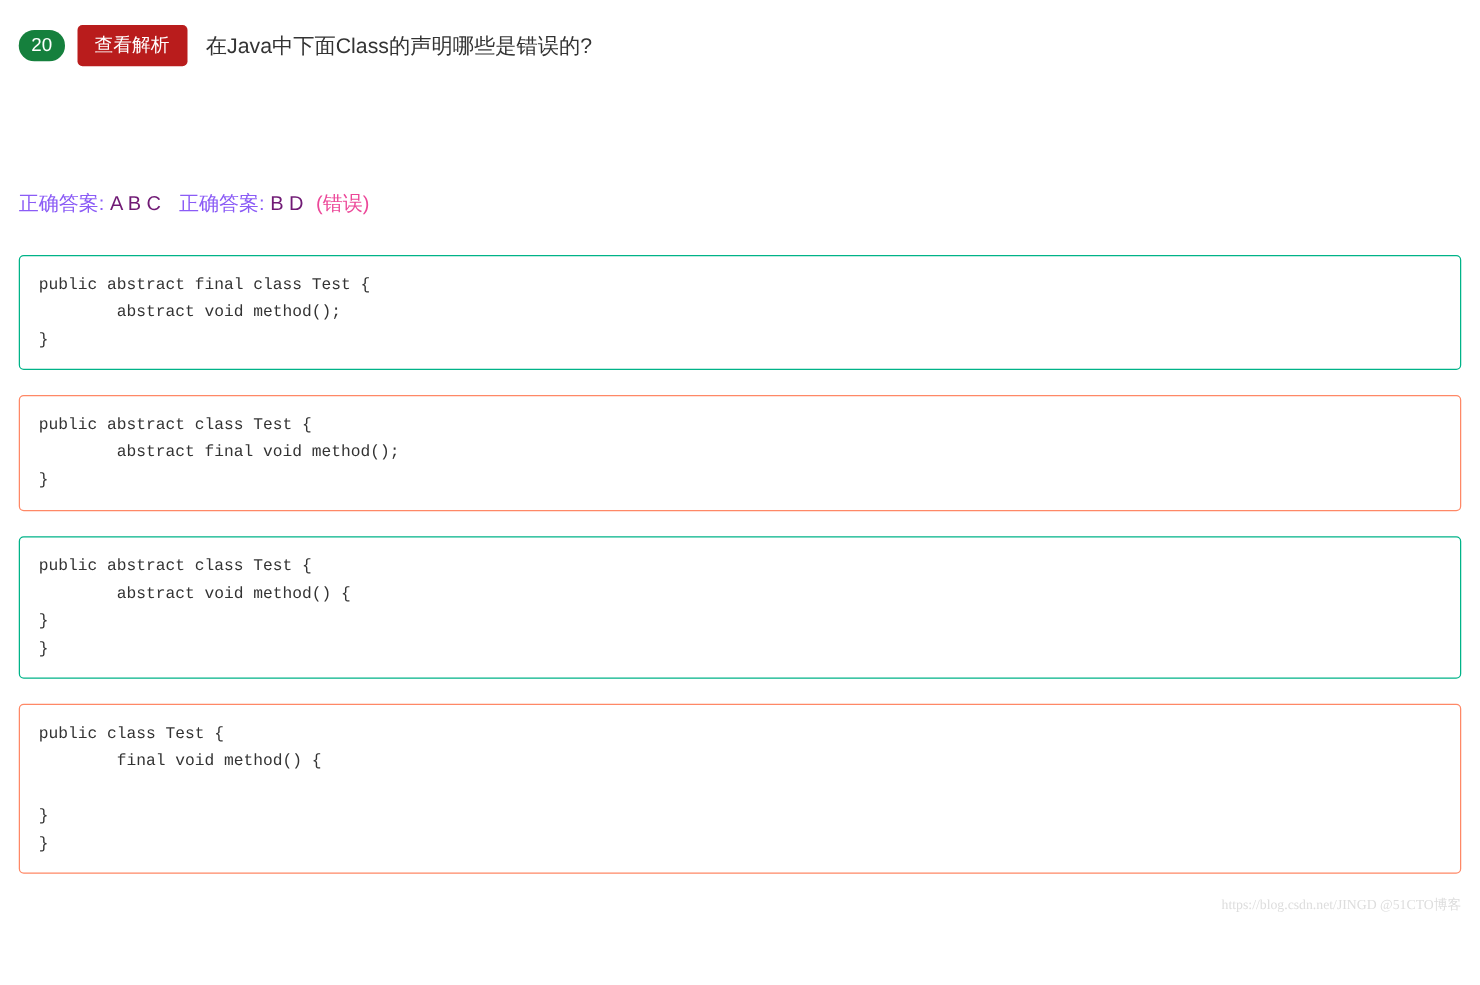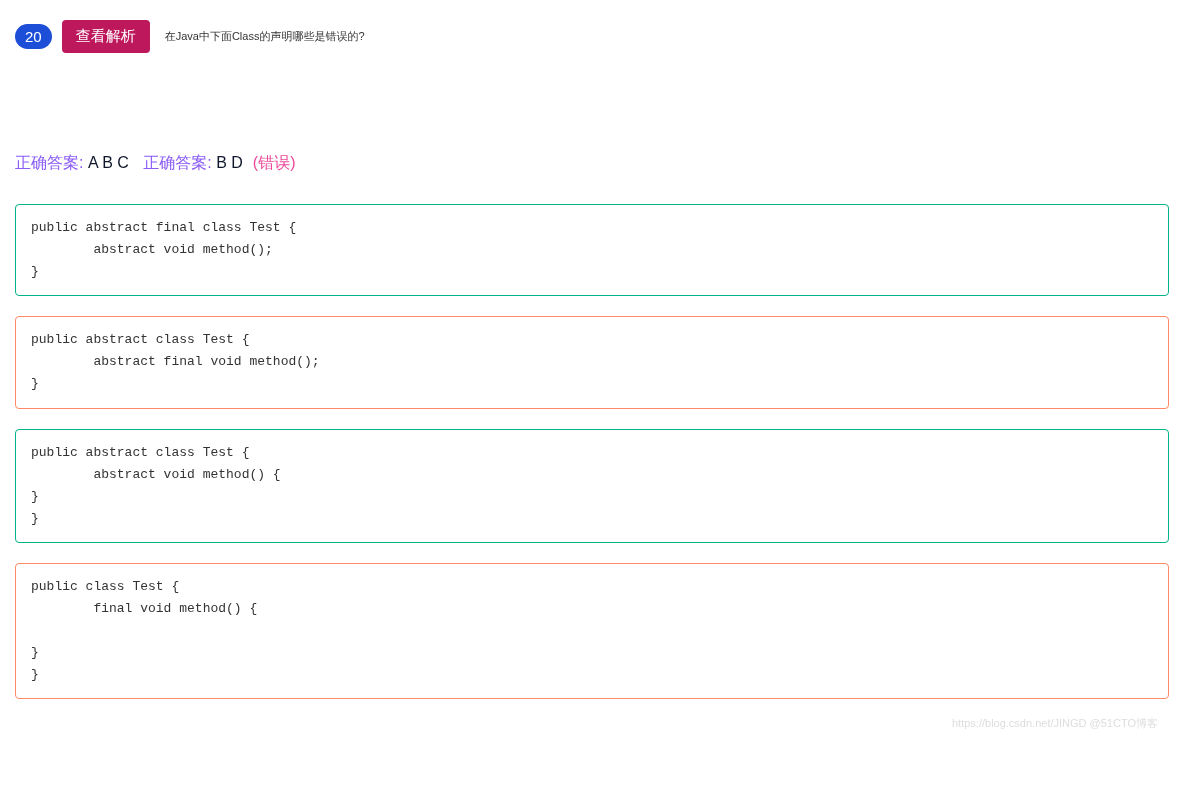--- a/index.html
+++ b/index.html
@@ -14,52 +14,52 @@
       width: 1184px;
       position: relative;
     }
     .header {
       display: flex;
       align-items: center;
       gap: 10px;
       margin-bottom: 100px;
     }
     .question-number {
-      background: #1d4ed8;
+      background: #15803d;
       color: #fff;
       border-radius: 50px;
       padding: 4px 10px;
       font-size: 15px;
       font-weight: 500;
     }
     .view-analysis {
-      background: #be185d;
+      background: #b91c1c;
       color: #fff;
       border: none;
       border-radius: 4px;
       padding: 7px 14px;
       font-size: 15px;
       cursor: pointer;
       font-family: inherit;
     }
     .question-title {
-      font-size: 11px;
+      font-size: 17px;
       color: #333;
       margin-left: 5px;
     }
     .answer-section {
       margin-bottom: 30px;
       font-size: 16px;
       color: #666;
     }
     .answer-label {
       color: #8b5cf6;
     }
     .answer-value {
-      color: #0f172a;
+      color: #701a75;
       margin-right: 10px;
     }
     .wrong-label {
       color: #ec4899;
     }
     .code-box {
       border: 1px solid;
       border-radius: 4px;
       padding: 12px 15px;
       margin-bottom: 20px;
@@ -70,24 +70,25 @@
       white-space: pre;
     }
     .code-box.green {
       border-color: #00b388;
     }
     .code-box.red {
       border-color: #ff8866;
     }
     .watermark {
       position: absolute;
-      right: 26px;
+      right: 15px;
       bottom: 8px;
       font-size: 11px;
       color: #ddd;
+      font-family: Liberation Serif, serif;
     }
   </style>
 </head>
 <body>
 
 <div class="header">
   <span class="question-number">20</span>
   <button class="view-analysis">查看解析</button>
   <span class="question-title">在Java中下面Class的声明哪些是错误的?</span>
 </div>

